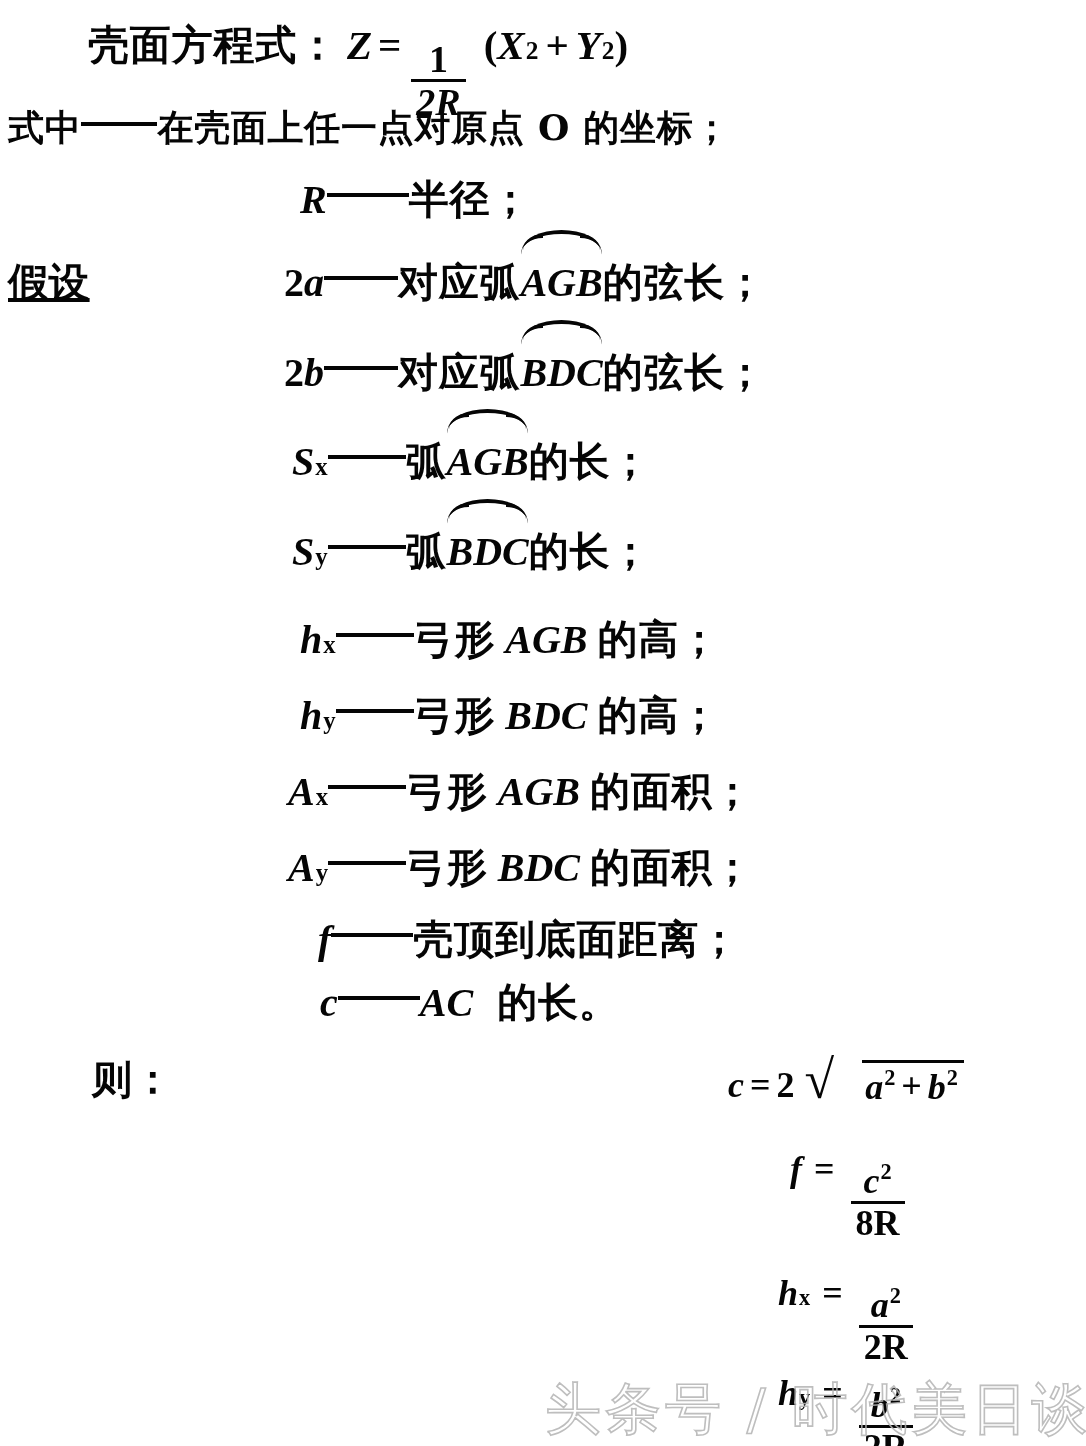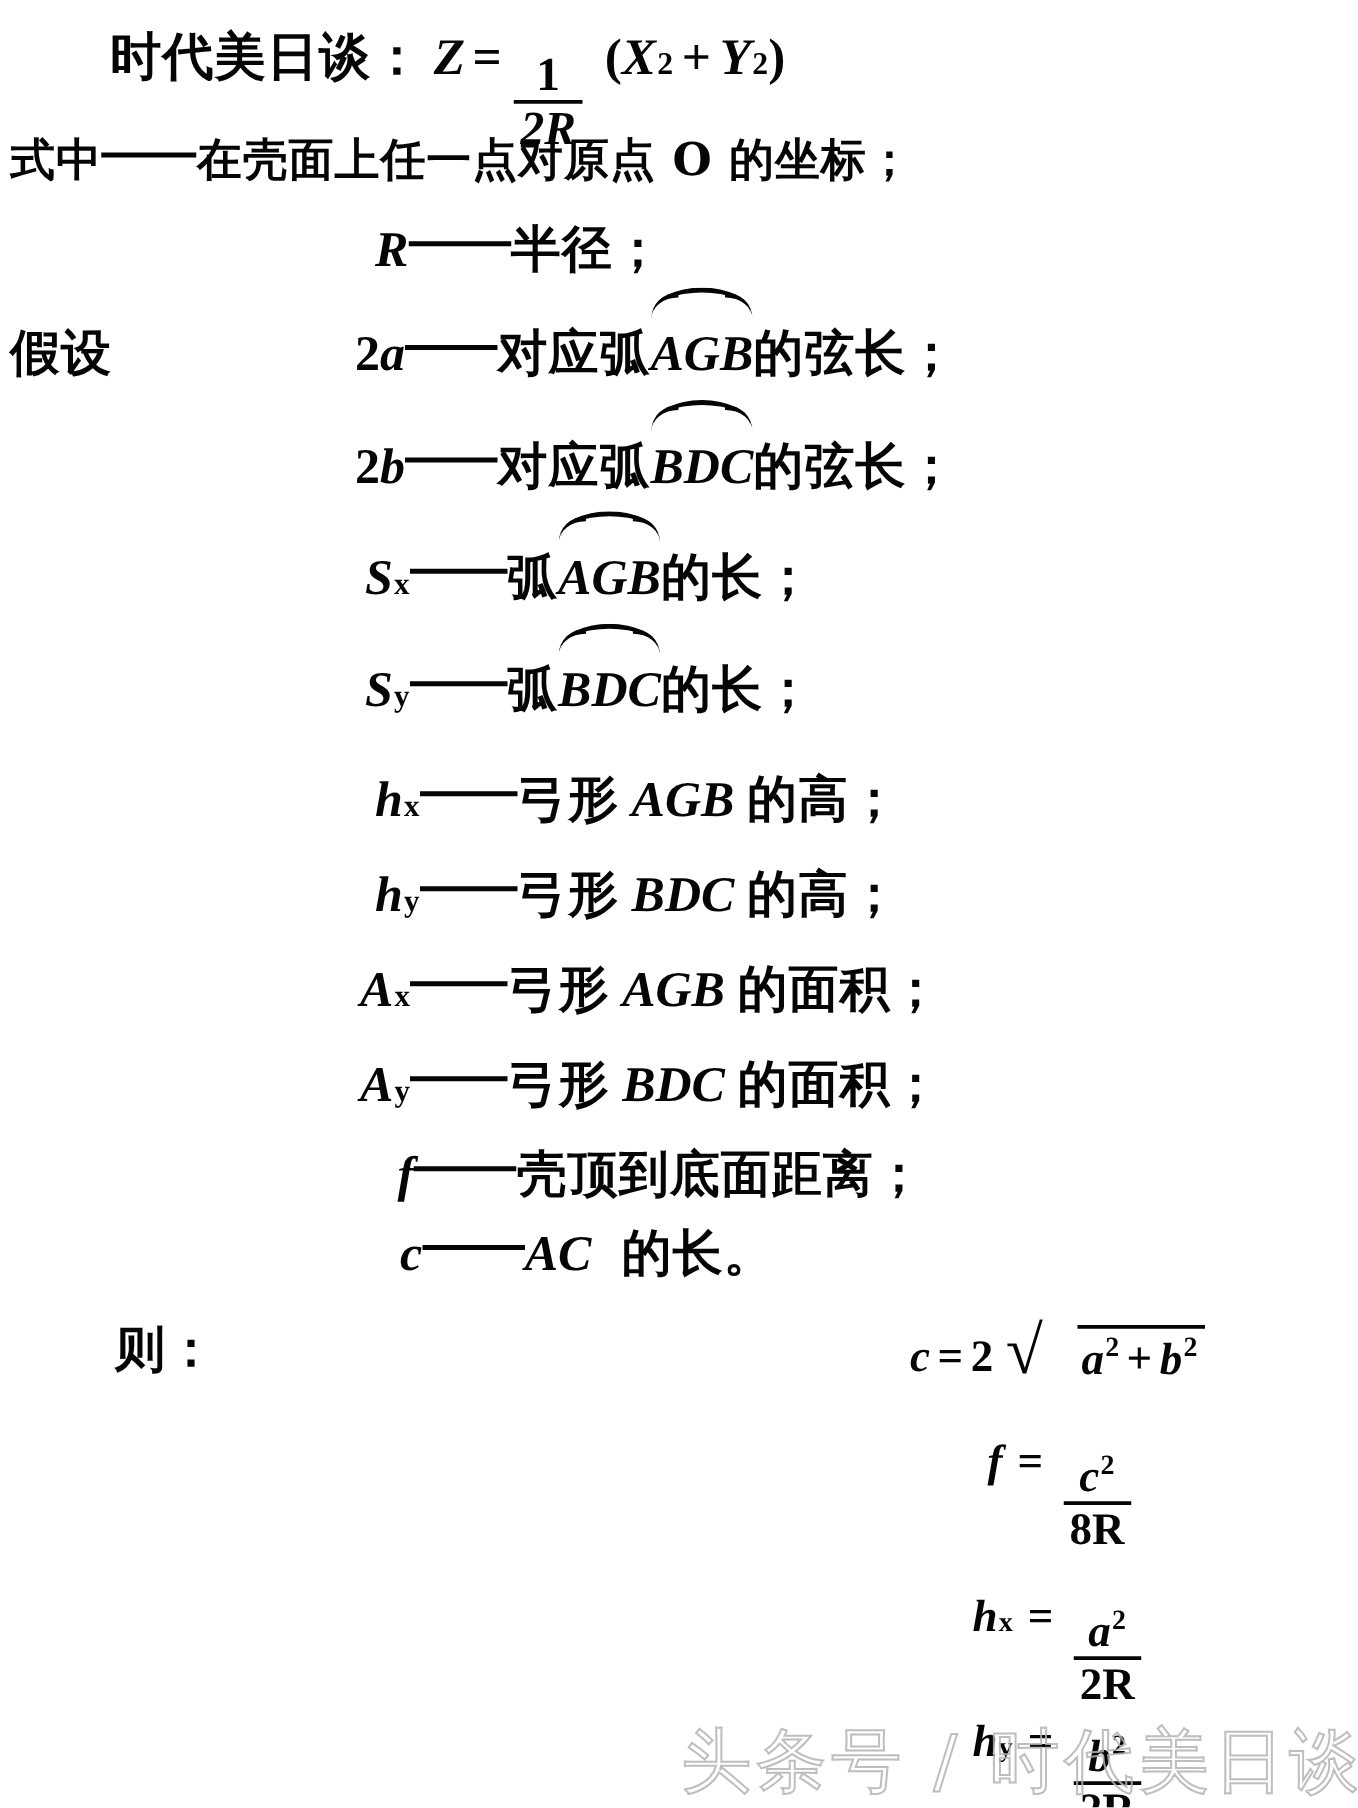--- a/index.html
+++ b/index.html
@@ -169,21 +169,21 @@
     color: transparent;
     -webkit-text-stroke: 1.6px #b3b3b3;
   }
 </style>
 </head>
 <body>
 
 <div id="page">
 
   <div class="row" style="left:88px; top:18px; font-size:41px;">
-    <span class="cn">时代美日谈：</span>
+    <span class="cn">壳面方程式：</span>
     <span class="mi" style="margin-left:8px;">Z</span>
     <span class="mu" style="margin:0 6px;">=</span>
     <span class="frac" style="font-size:38px;">
       <span class="num mu">1</span>
       <span class="bar"></span>
       <span class="den mi">2R</span>
     </span>
     <span class="mu" style="margin-left:14px;">(</span>
     <span class="mi">X</span>
     <span class="sup mu">2</span>
@@ -198,21 +198,21 @@
     <span class="dash" style="width:76px;"></span>
     <span class="cn">在壳面上任一点对原点 O 的坐标；</span>
   </div>
 
   <div class="row" style="left:300px; top:172px; font-size:40px;">
     <span class="mi">R</span>
     <span class="dash" style="width:82px;"></span>
     <span class="cn">半径；</span>
   </div>
 
-  <div class="row" style="left:8px; top:255px; font-size:40px;">
+  <div class="row" style="left:8px; top:255px; font-size:40px;text-decoration:underline;">
     <span class="cn">假设</span>
   </div>
 
   <div class="row" style="left:284px; top:255px; font-size:40px;">
     <span class="mu">2</span>
     <span class="mi">a</span>
     <span class="dash" style="width:74px;"></span>
     <span class="cn">对应弧</span>
     <span class="arcwrap mi">
       <span class="arc"></span>

